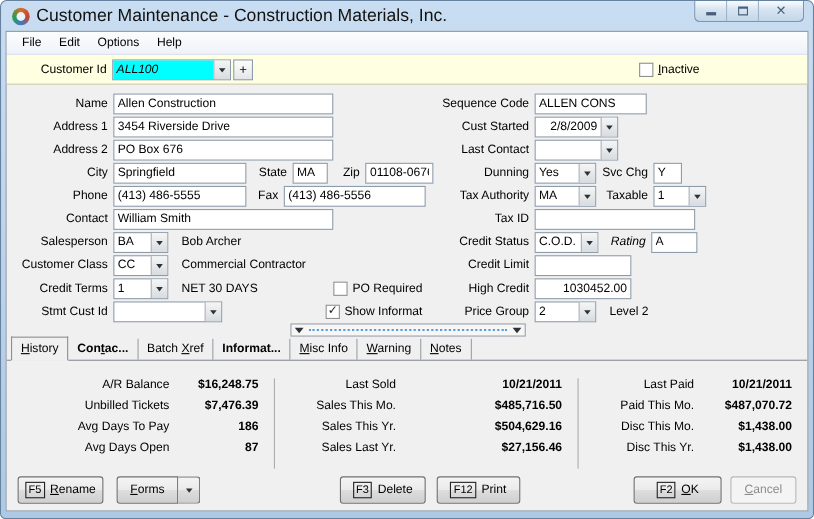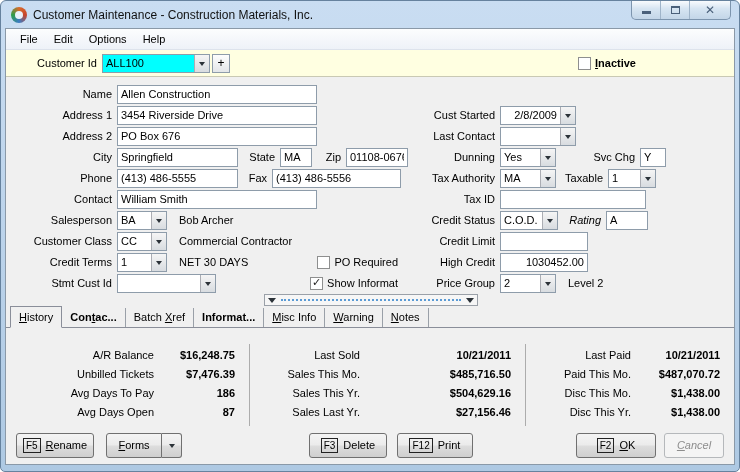--- a/index.html
+++ b/index.html
@@ -3,21 +3,21 @@
 <meta charset="utf-8">
 <style>
   * { margin:0; padding:0; box-sizing:border-box; }
   html,body { width:740px; height:472px; background:#fff; font-family:"Liberation Sans","DejaVu Sans",sans-serif; font-size:11px; color:#000; }
   .window { width:740px; height:472px; background:linear-gradient(#C9DDF2,#AEC9E3); border:1px solid #66829E; border-radius:6px 6px 5px 5px; padding:0 4px 4px 4px; overflow:hidden; }
 
   
   .titlebar { height:27px; display:flex; align-items:center; padding:0 4px; position:relative; }
   .app-icon { width:16px; height:16px; border-radius:50%; background:conic-gradient(#D96B2B,#C8452C,#3A7CC4,#2E9E49,#D96B2B); position:relative; margin:0 6px 0 2px; flex:0 0 auto; }
   .app-icon::after { content:""; position:absolute; left:4px; top:4px; width:8px; height:8px; border-radius:50%; background:#EAF2FA; }
-  .title { font-size:12px; color:#111; white-space:nowrap; }
+  .title { font-size:16px; color:#111; white-space:nowrap; }
   .win-controls { position:absolute; right:4px; top:-1px; display:flex; border:1px solid #7D95AE; border-top:none; border-radius:0 0 5px 5px; overflow:hidden; background:linear-gradient(#FDFEFF,#D7E5F2 45%,#C3D6E8); }
   .win-btn { width:29px; height:19px; display:flex; align-items:center; justify-content:center; border-right:1px solid #9FB4C9; cursor:default; }
   .win-btn:last-child { border-right:none; width:40px; }
   .glyph-min { width:9px; height:3px; background:#4A607A; margin-top:6px; }
   .glyph-restore { width:9px; height:8px; border:1px solid #4A607A; border-top-width:2px; background:transparent; }
   .glyph-close { color:#4A607A; font-weight:bold; font-size:12px; line-height:12px; }
 
   
   .client { background:#F0F0F0; border:1px solid #8A99A8; height:437px; display:flex; flex-direction:column; overflow:hidden; }
 
@@ -38,21 +38,21 @@
   .plus-btn { width:18px; height:19px; margin-left:2px; border:1px solid #8E9CAA; background:linear-gradient(#FDFDFD,#E3E6E9); font-size:12px; line-height:14px; text-align:center; font-family:inherit; }
 
   
   .cb-group { display:inline-flex; align-items:center; gap:4px; }
   .cb { width:13px; height:13px; border:1px solid #8E8F8F; background:#fff; display:inline-flex; align-items:center; justify-content:center; font-size:11px; line-height:11px; color:#222; font-weight:bold; }
   .cb .cb-mark { margin-top:-2px; }
 
   .key { text-decoration:underline; }
 
   
-  .form { height:217px; padding-top:7px; flex:0 0 auto;padding-left:14px; }
+  .form { height:217px; padding-top:7px; flex:0 0 auto; }
   .frow { display:flex; align-items:center; height:20px; margin-bottom:1px; }
   .fleft { width:392px; display:flex; align-items:center; flex:0 0 auto; }
   .fright { flex:1; display:flex; align-items:center; }
   .llbl { width:97px; text-align:right; padding-right:5px; flex:0 0 auto; }
   .rlbl { width:88px; text-align:right; padding-right:5px; flex:0 0 auto; }
   .slbl { text-align:right; padding-right:5px; flex:0 0 auto; }
   input.txt { height:19px; border:1px solid #8E9CAA; padding:0 3px; font:11px "Liberation Sans","DejaVu Sans",sans-serif; background:#fff; }
   .t-right { text-align:right; }
   .desc { margin-left:12px; white-space:nowrap; }
   .push { margin-left:auto; margin-right:14px; }
@@ -68,31 +68,31 @@
   .tab { padding:3px 8px 3px 8px; border-right:1px solid #9AA0A8; cursor:default; white-space:nowrap; height:19px; }
   .tab.bold { font-weight:bold; }
   .tab.active { border:1px solid #8A8E99; border-bottom:1px solid #F0F0F0; background:#F0F0F0; height:22px; margin-bottom:-1px; padding-top:4px; }
 
   
   .stats { flex:1; display:flex; padding-top:16px; }
   .stat-col { display:flex; flex-direction:column; }
   .stat-col1 { width:243px; }
   .stat-col2 { width:276px; border-left:1px solid #ACACAC; }
   .stat-col3 { flex:1; border-left:1px solid #ACACAC; }
-  .stat-row { display:flex; align-items:flex-end; height:17px; margin-bottom:2px; }
+  .stat-row { display:flex; align-items:flex-start; height:17px; margin-bottom:2px; }
   .stat-label { text-align:right; flex:0 0 auto; }
   .stat-col1 .stat-label { width:148px; }
   .stat-col2 .stat-label { width:110px; }
   .stat-col3 .stat-label { width:105px; }
   .stat-value { flex:1; text-align:right; font-weight:bold; padding-right:14px; }
 
   
   .buttonbar { height:38px; flex:0 0 auto; display:flex; align-items:center; padding:0 10px; }
   .btn { height:25px; border:1px solid #707070; border-radius:3px; background:linear-gradient(#F4F4F4,#EBEBEB 48%,#DDDDDD 52%,#CFCFCF); font:11px "Liberation Sans","DejaVu Sans",sans-serif; display:inline-flex; align-items:center; justify-content:center; padding:0 20px; gap:5px; }
-  .btn:disabled { background:#F4F4F4; border-color:#B5B8BB; color:#8D8D8D;font-style:italic; }
+  .btn:disabled { background:#F4F4F4; border-color:#B5B8BB; color:#8D8D8D; }
   .keycap { border:1px solid #222; padding:0 2px; font-size:10px; line-height:13px; display:inline-block; }
   .splitbtn { display:inline-flex; margin-left:12px; }
   .forms-main { border-radius:3px 0 0 3px; }
   .forms-arrow { border-radius:0 3px 3px 0; border-left:none; width:20px; padding:0; }
   .arrow-down { width:0; height:0; border:3px solid transparent; border-top:4px solid #2B3238; margin-top:4px; }
   .sp1 { flex:1.6; } .sp2 { flex:1.3; }
   .w-rename { width:78px; } .w-del { width:78px; margin-right:10px; } .w-print { width:76px; }
   .w-ok { width:80px; margin-right:8px; } .w-cancel { width:60px; }
 </style>
 </head>
@@ -120,39 +120,43 @@
 
     <div class="menubar">
       <span class="menu-item">File</span>
       <span class="menu-item">Edit</span>
       <span class="menu-item">Options</span>
       <span class="menu-item">Help</span>
     </div>
 
     <div class="idbar">
       <span class="lbl">Customer Id</span>
-      <span class="combo" style="width:108px;">
+      <span class="combo" style="width:108px;font-style:italic;">
         <span class="val hl">ALL100</span>
         <span class="arrow"></span>
       </span>
       <button class="plus-btn">+</button>
-      <span class="cb-group" style="margin-left:auto; margin-right:98px;font-weight:bold;">
+      <span class="cb-group" style="margin-left:auto; margin-right:98px;">
         <span class="cb">
             <span class="cb-mark"></span>
           </span>
         <span><span class="key">I</span><span>nactive</span></span>
       </span>
     </div>
 
     <div class="form">
 
       <div class="frow">
         <div class="fleft">
           <span class="llbl">Name</span>
           <input class="txt" style="width: 200px;" value="Allen Construction">
+        </div>
+        <div class="fright">
+          <span class="rlbl">Sequence Code</span>
+          <input class="txt" style="width: 102px;" value="ALLEN CONS">
         </div>
       </div>
 
       <div class="frow">
         <div class="fleft">
           <span class="llbl">Address 1</span>
           <input class="txt" style="width: 200px;" value="3454 Riverside Drive">
         </div>
         <div class="fright">
           <span class="rlbl">Cust Started</span>
@@ -185,21 +189,21 @@
           <input class="txt" style="width: 32px;" value="MA">
           <span class="slbl" style="width:34px;">Zip</span>
           <input class="txt" style="width: 62px;" value="01108-0676">
         </div>
         <div class="fright">
           <span class="rlbl">Dunning</span>
           <span class="combo" style="width:56px;">
             <span class="val">Yes</span>
             <span class="arrow"></span>
           </span>
-          <span class="slbl" style="width:52px;margin-left:32px;">Svc Chg</span>
+          <span class="slbl" style="width:52px;">Svc Chg</span>
           <input class="txt" style="width: 26px;" value="Y">
         </div>
       </div>
 
       <div class="frow">
         <div class="fleft">
           <span class="llbl">Phone</span>
           <input class="txt" style="width: 121px;" value="(413) 486-5555">
           <span class="slbl" style="width:34px;">Fax</span>
           <input class="txt" style="width: 129px;" value="(413) 486-5556">

